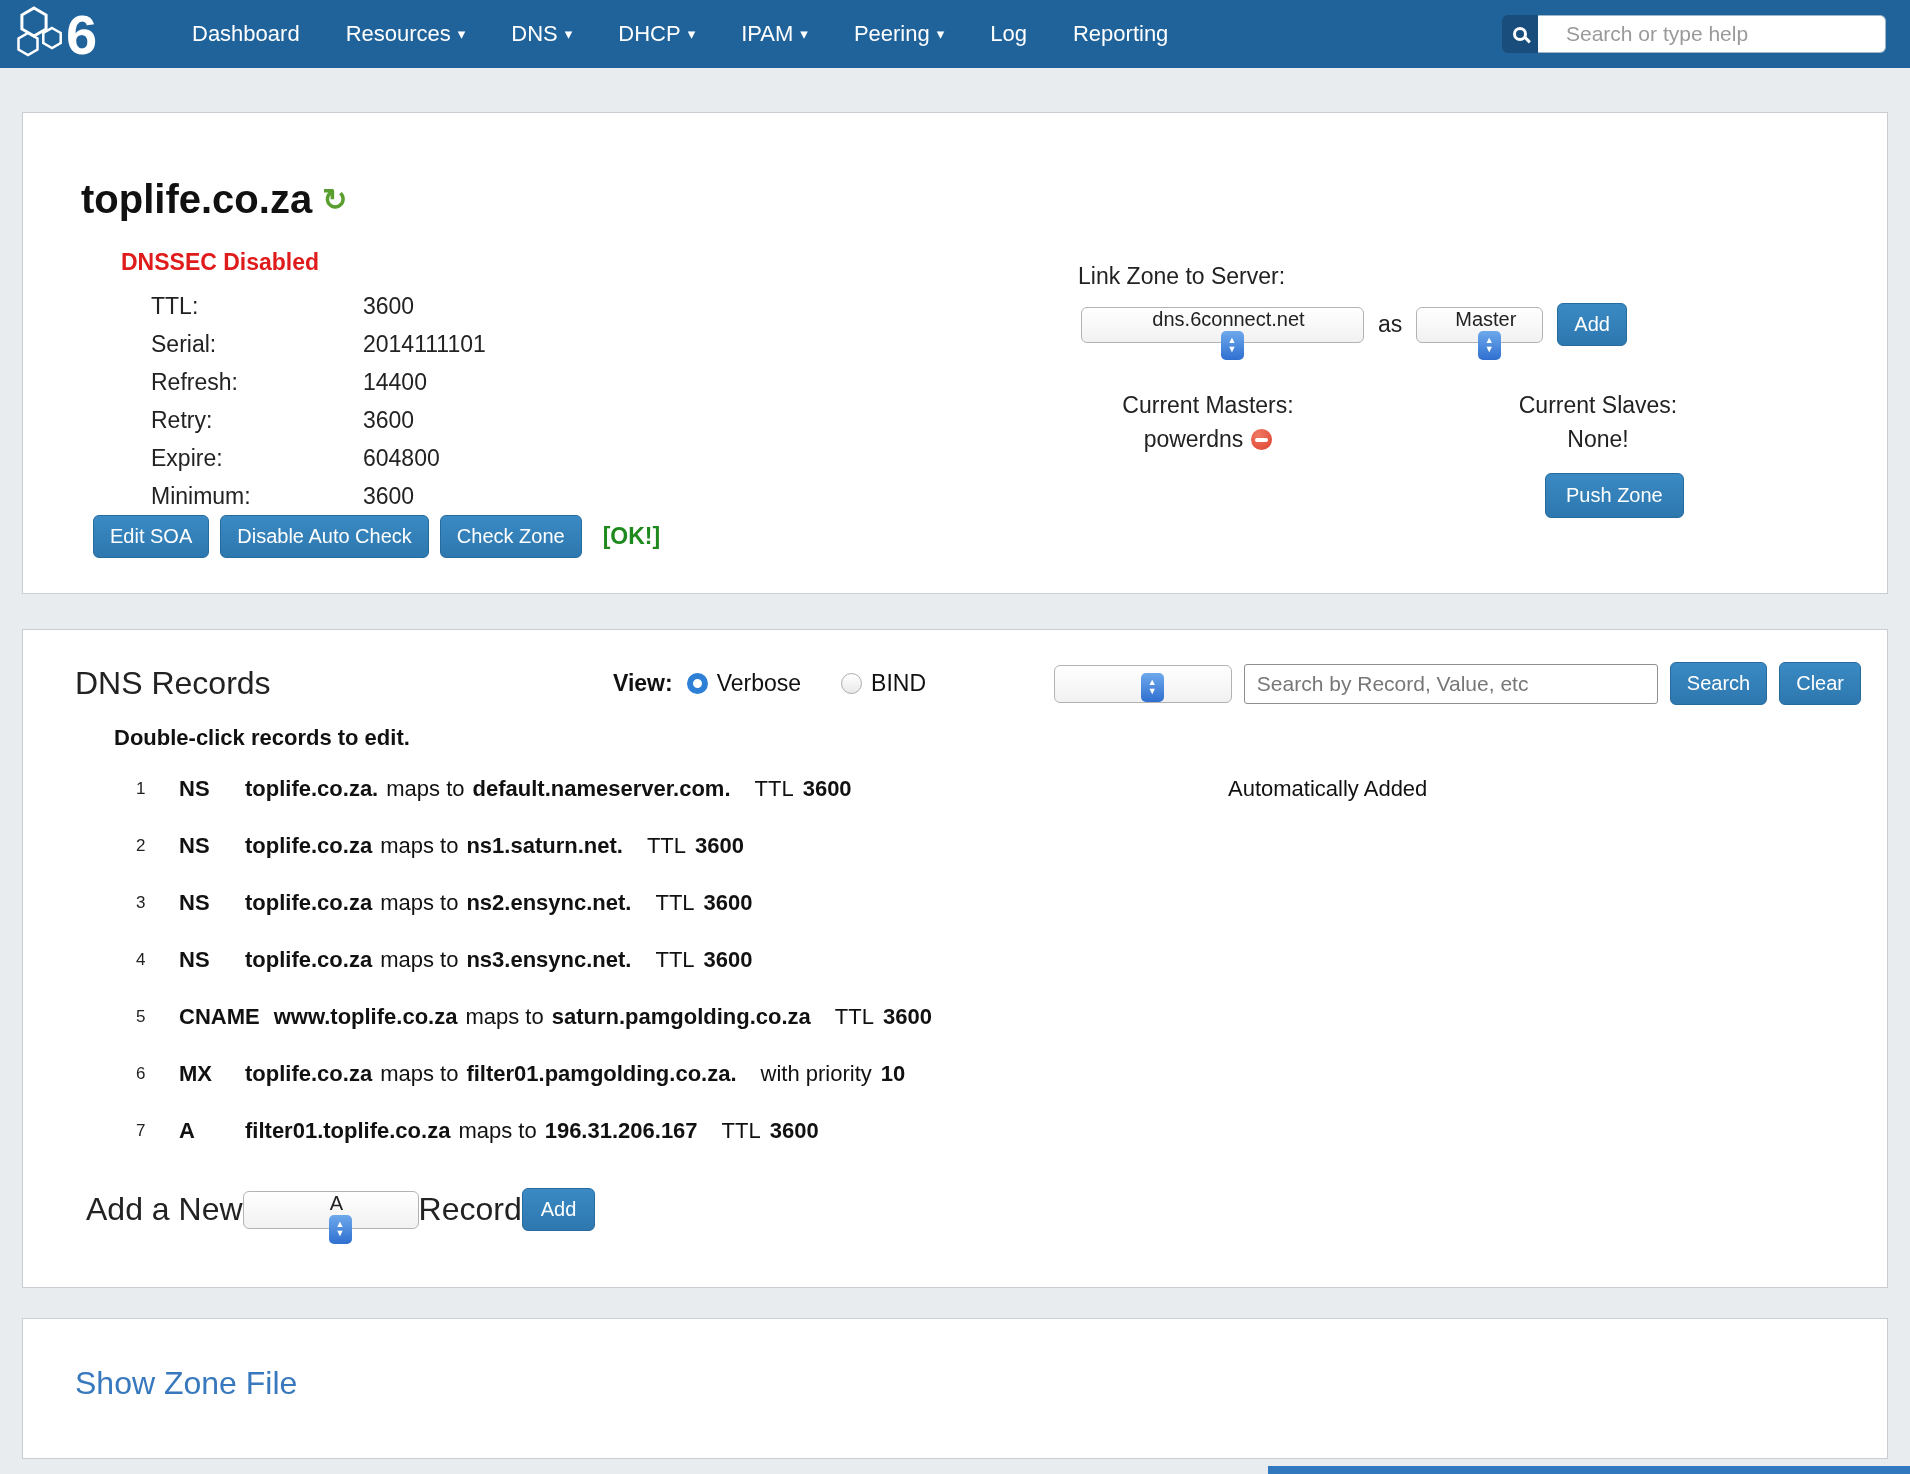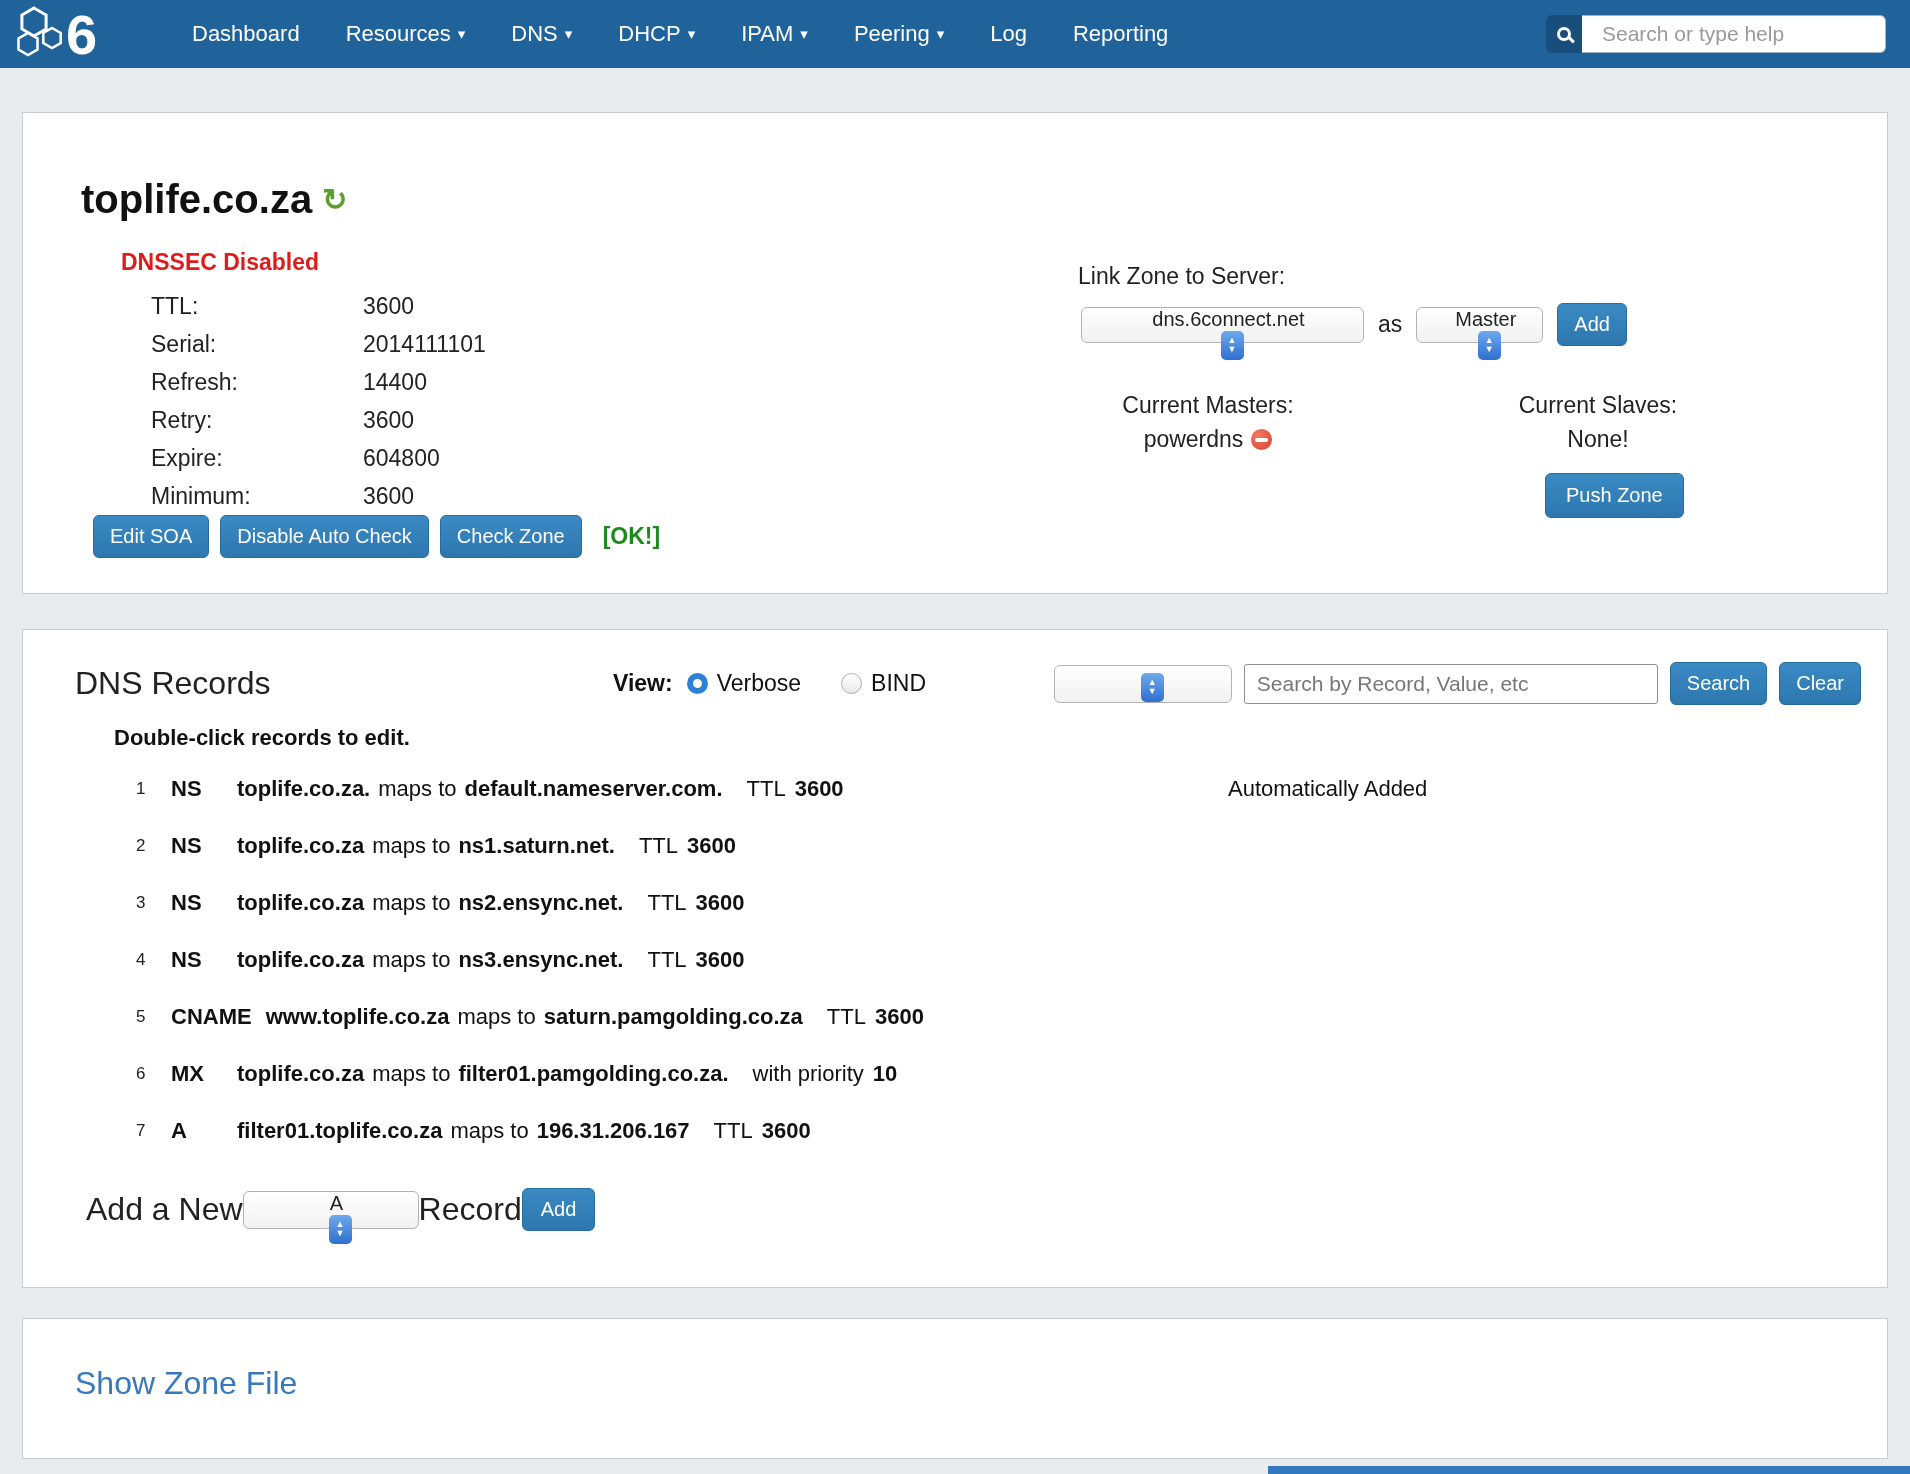--- a/index.html
+++ b/index.html
@@ -25,22 +25,22 @@
   .nav-item{cursor:pointer; white-space:nowrap;}
   .caret{font-size:15px; margin-left:7px; vertical-align:2px; display:inline-block;}
   .nav-search{margin-left:auto; margin-right:24px; display:flex; align-items:center;}
   .search-icon-box{
     width:36px; height:38px; background:#194e7c; border-radius:6px 0 0 6px;
     display:flex; align-items:center; justify-content:center; cursor:pointer;
   }
   .mag{width:14px; height:14px; border:3px solid #fff; border-radius:50%; position:relative; display:inline-block;}
   .mag::after{content:""; position:absolute; width:8px; height:3px; background:#fff; transform:rotate(45deg); right:-7px; bottom:-3px;}
   .search-input{
-    width:304px; height:38px; border:1px solid #9db6c9; border-left:none;
-    border-radius:0 6px 6px 0; font-family:inherit; font-size:21px; padding:0 20px; color:#333; outline:none; background:#fff;
+    width:348px; height:38px; border:1px solid #9db6c9; border-left:none;
+    border-radius:0 6px 6px 0; font-family:inherit; font-size:21px; padding:0 28px; color:#333; outline:none; background:#fff;
   }
   .search-input::placeholder{color:#9a9a9a;}
   
   .panel{
     position:absolute; left:22px; width:1866px; background:#fff;
     border:1px solid var(--panel-border);
   }
   .zone-panel{top:112px; height:482px;}
   .dns-panel{top:629px; height:659px;}
   .zonefile-panel{top:1318px; height:141px;}
@@ -100,21 +100,21 @@
   .filter-select{width:178px; height:38px;}
   .record-search-input{
     width:414px; height:40px; border:1px solid #8f8f8f; border-radius:3px;
     font-family:inherit; font-size:21px; padding:0 12px; color:#333; outline:none;
   }
   .record-search-input::placeholder{color:#777;}
   .hint{position:absolute; top:95px; left:91px; font-size:22px; font-weight:bold; color:#111;}
   .records{position:absolute; top:130px; left:113px; right:30px; font-size:22px; color:#111;}
   .record-row{position:relative; height:57px; display:flex; align-items:center; cursor:pointer;}
   .rec-num{width:20px; margin-right:15px; font-size:17px; color:#222; flex:none;}
-  .rec-type{font-weight:bold; min-width:52px; margin-right:14px;}
+  .rec-type{font-weight:bold; min-width:52px; margin-right:14px;margin-left:8px;}
   .rec-host{font-weight:bold;}
   .rec-mid{margin:0 8px;}
   .rec-value{font-weight:bold;}
   .rec-tail-label{margin-left:24px; margin-right:9px;}
   .rec-tail-value{font-weight:bold;}
   .rec-note{position:absolute; left:1092px; font-weight:normal; color:#111;}
   .add-new{position:absolute; top:558px; left:63px; display:flex; align-items:center; font-size:32px; color:#222;}
   .type-select{width:176px; height:38px; font-size:20px;}
   .add-record-btn{padding:9px 18px;}
   

